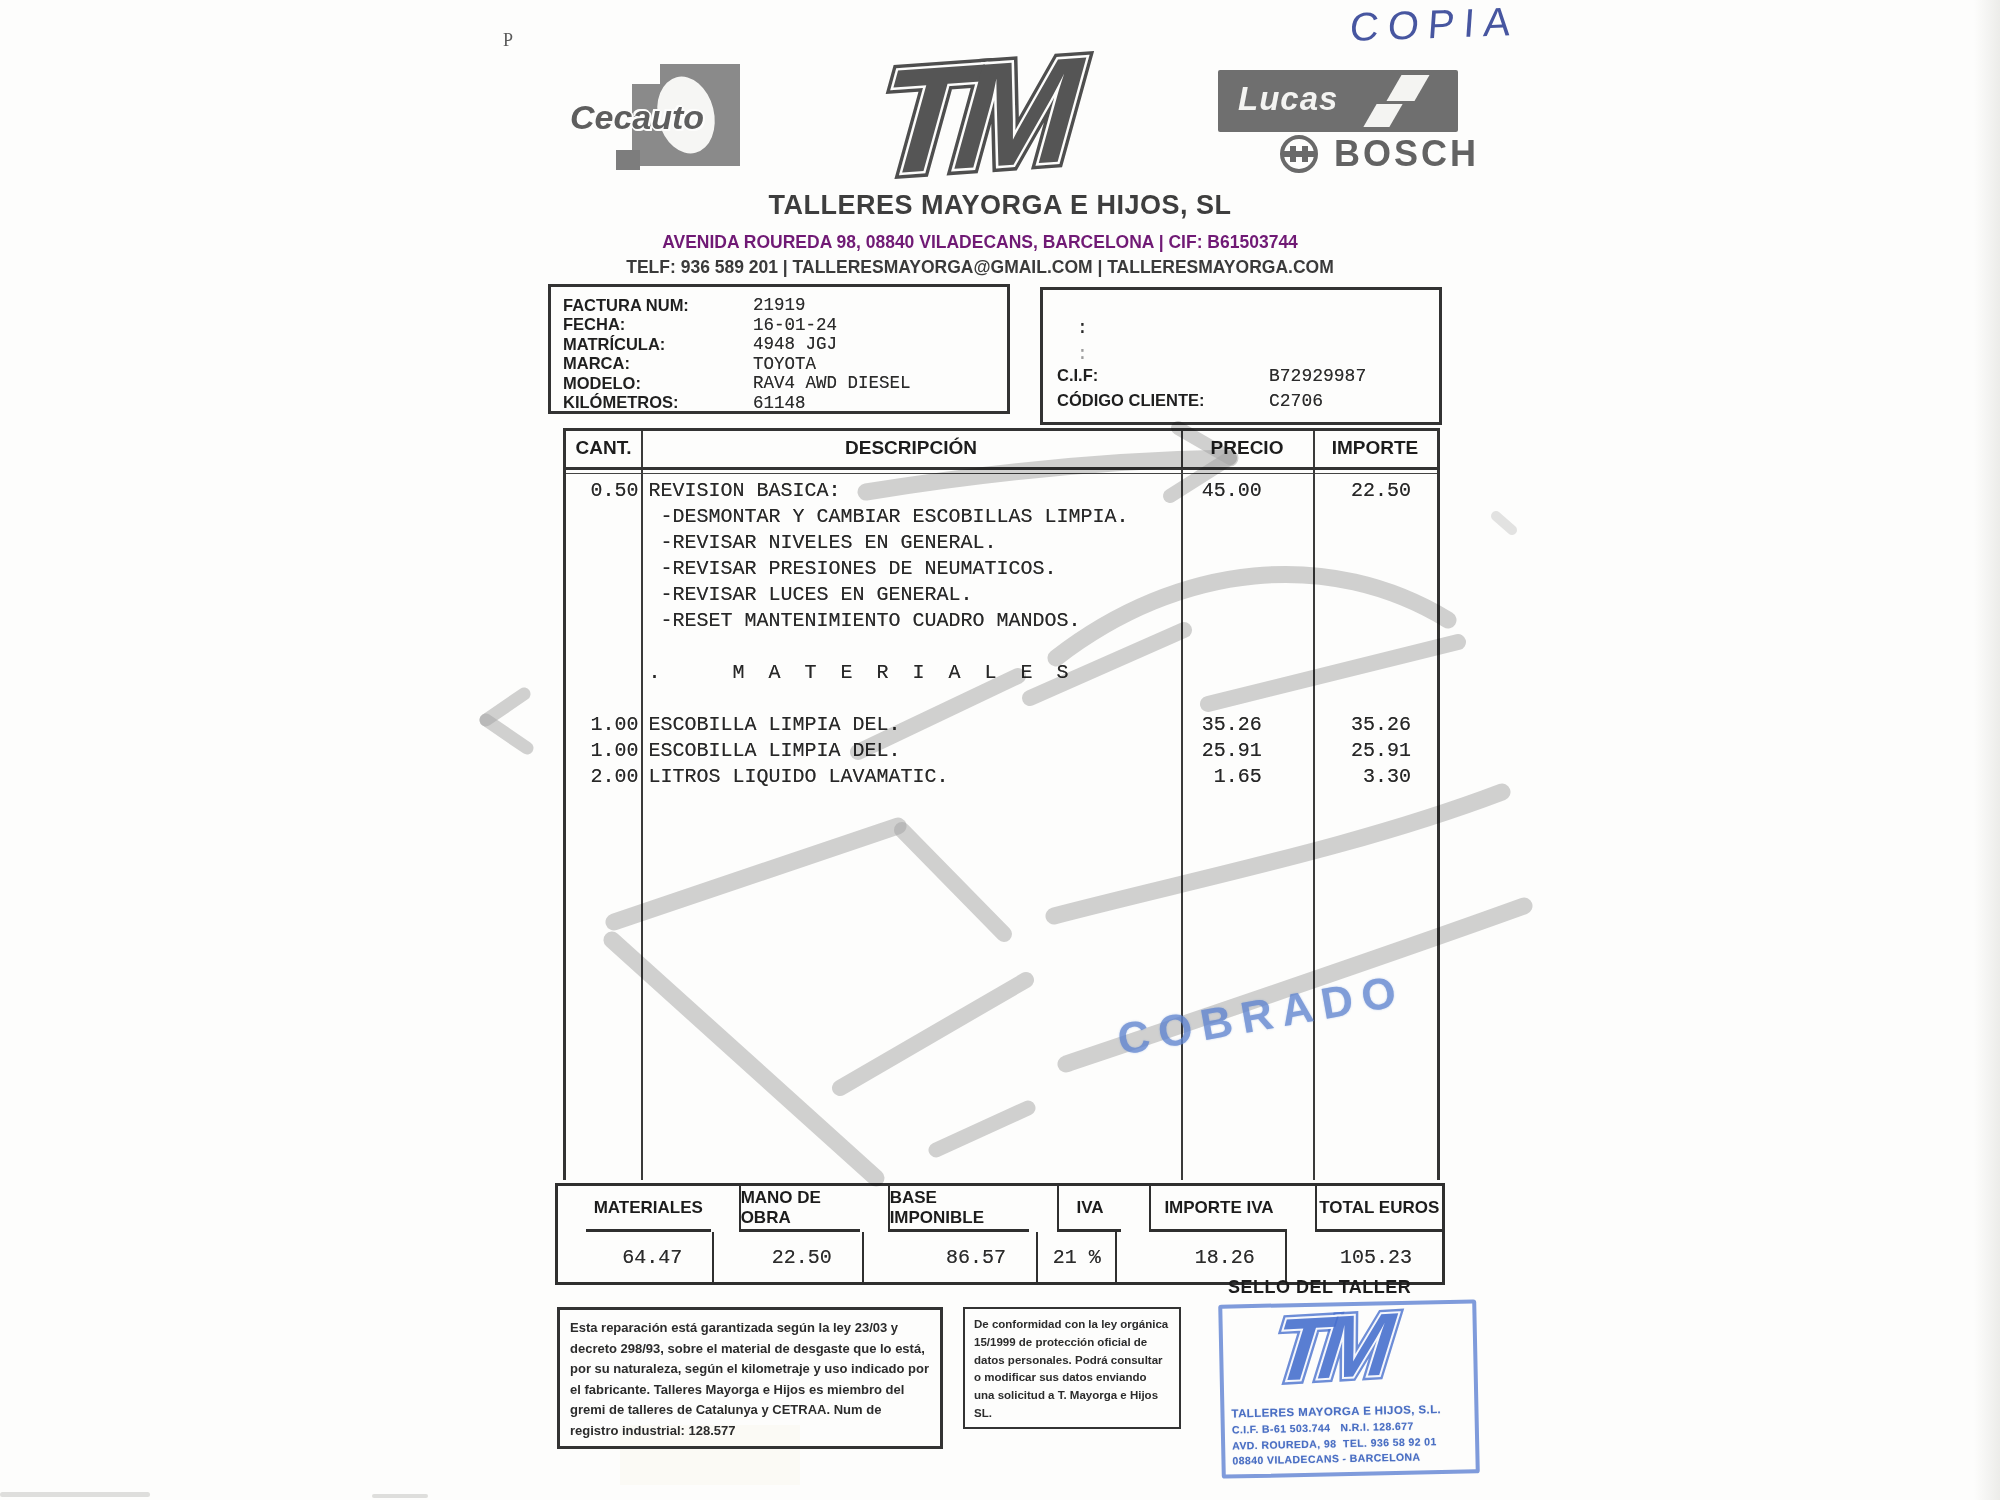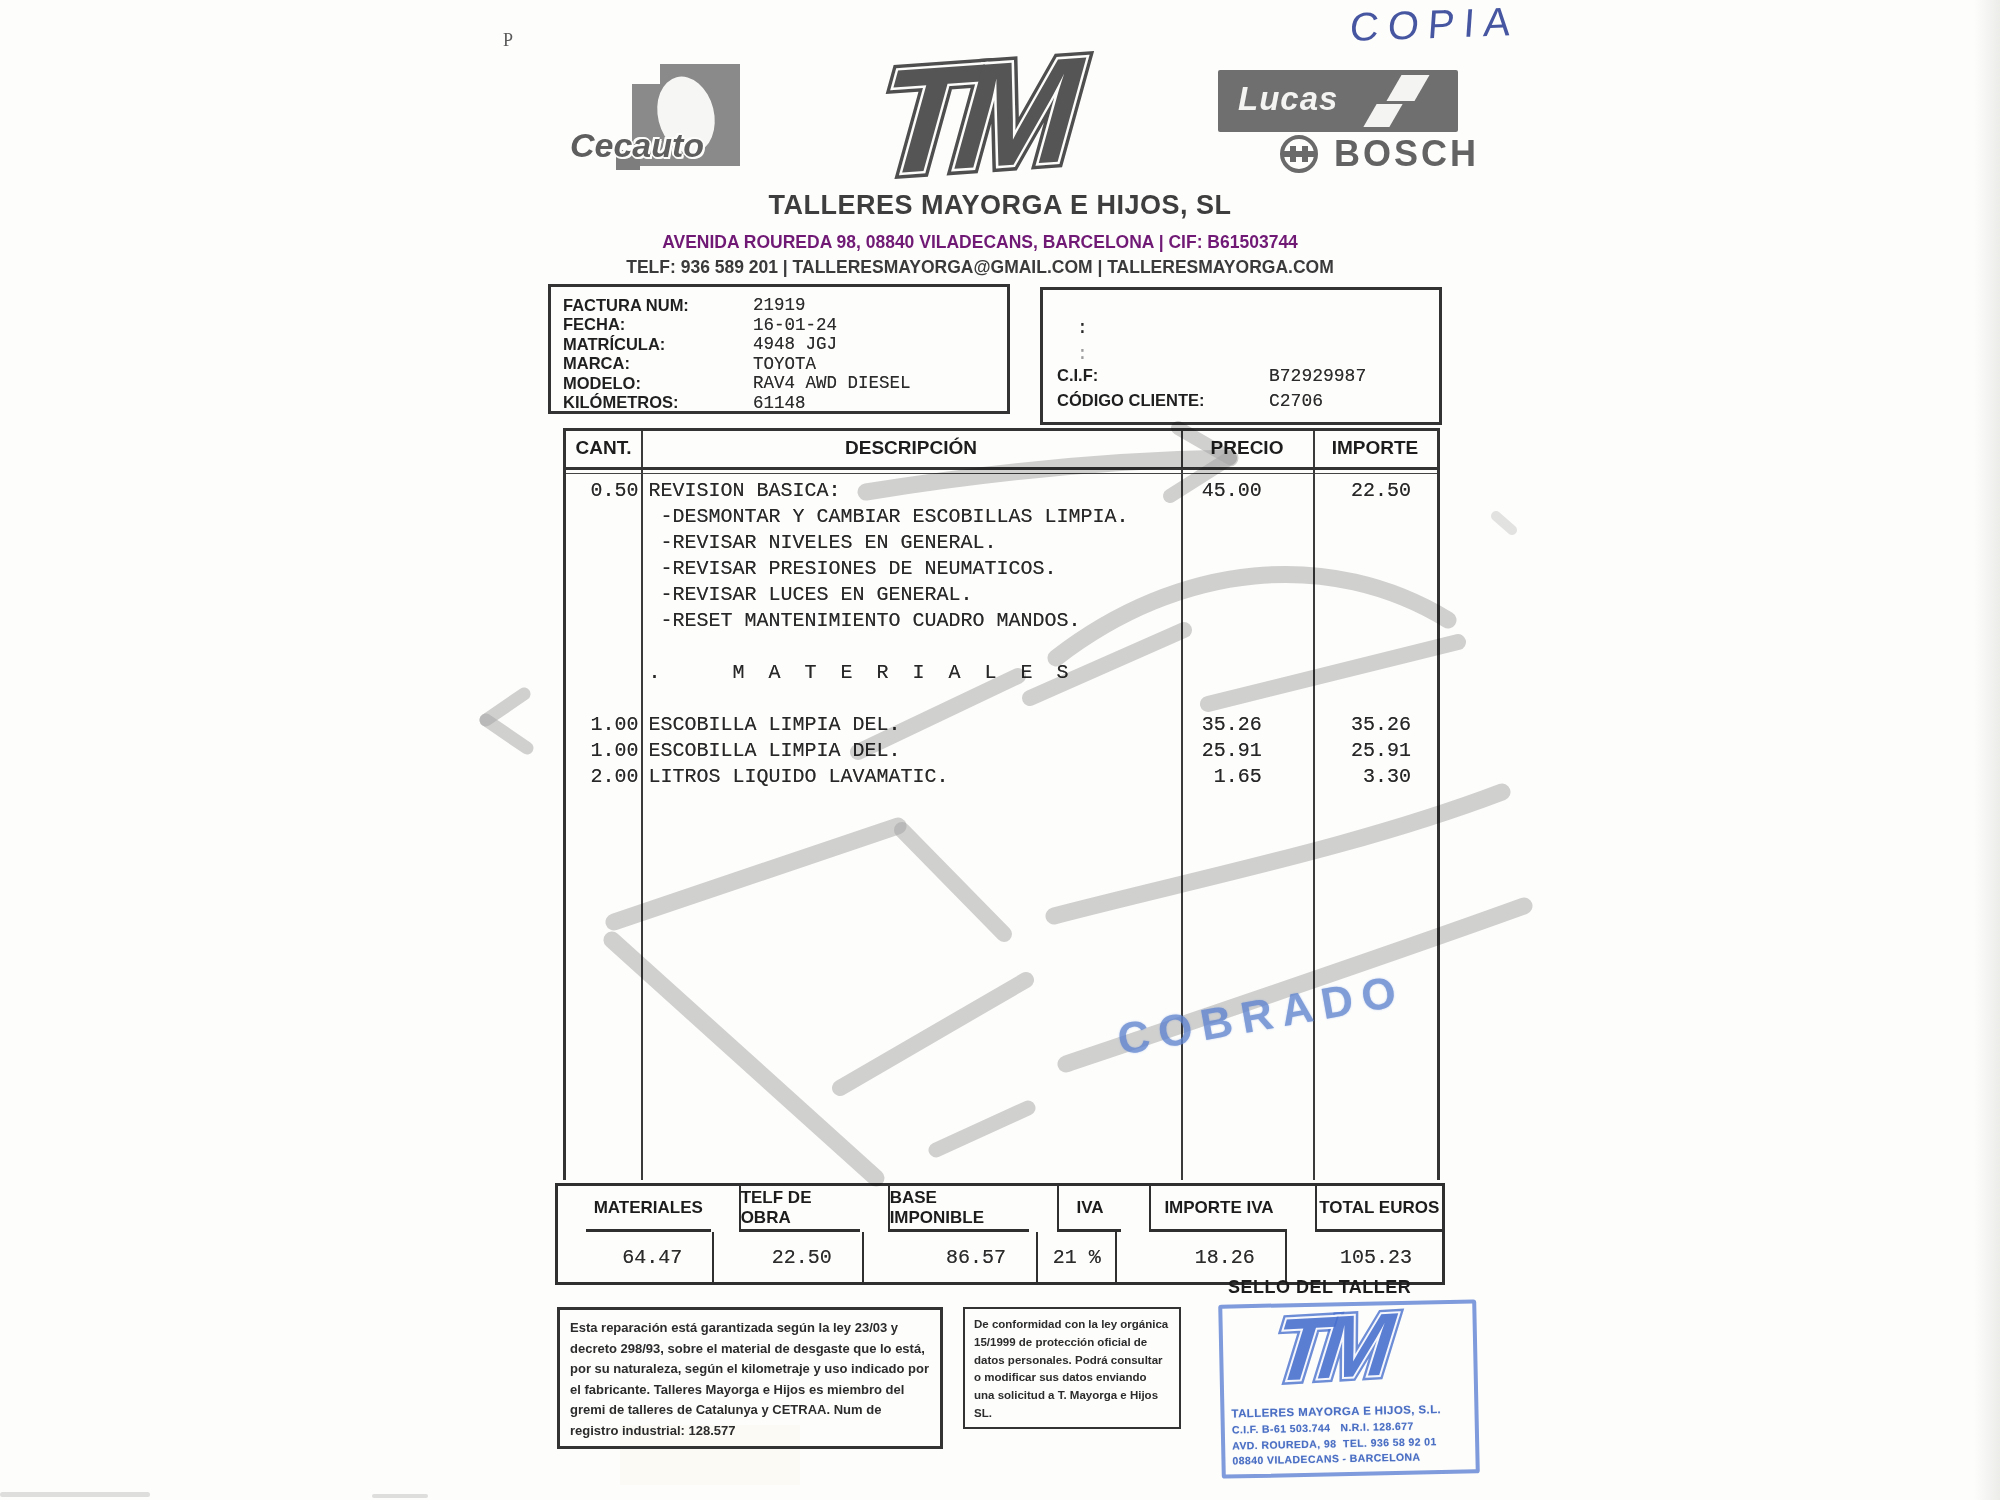--- a/index.html
+++ b/index.html
@@ -20,21 +20,21 @@
 
   
   .cecauto{left:570px;top:58px;width:230px;height:130px;}
   .cec-square{position:absolute;left:62px;top:6px;width:108px;height:102px;background:#8a8a8a;}
   .cec-notch{position:absolute;left:62px;top:6px;width:28px;height:20px;background:#fdfdfc;}
   .cec-tab{position:absolute;left:46px;top:92px;width:24px;height:20px;background:#7d7d7d;}
   .cec-ellipse{position:absolute;left:88px;top:18px;width:56px;height:78px;background:#f6f6f4;
     border-radius:50%;transform:rotate(-14deg);}
   .cec-text{position:absolute;left:0;top:40px;font-size:34px;font-style:italic;font-weight:700;
     color:#5e5e5e;z-index:2;
-    text-shadow:-2px 0 #fdfdfc,2px 0 #fdfdfc,0 -2px #fdfdfc,0 2px #fdfdfc,-2px -2px #fdfdfc,2px 2px #fdfdfc;margin-top:28px;}
+    text-shadow:-2px 0 #fdfdfc,2px 0 #fdfdfc,0 -2px #fdfdfc,0 2px #fdfdfc,-2px -2px #fdfdfc,2px 2px #fdfdfc;}
 
   
   .tm-wrap{left:880px;top:30px;width:340px;height:175px;transform:rotate(-4deg);}
   .tm-layer{position:absolute;left:0;top:0;font-style:italic;font-weight:900;font-size:148px;
     line-height:162px;letter-spacing:-14px;transform:skewX(-9deg);white-space:pre;}
   .tm-back{-webkit-text-stroke:12px #4e4e4e;color:#4e4e4e;}
   .tm-mid{-webkit-text-stroke:5px #fdfdfc;color:#fdfdfc;}
   .tm-front{color:#555555;}
 
   
@@ -317,21 +317,21 @@
       <path d="M1066 1064 C 1220 1012 1380 958 1524 906" stroke-width="17"></path>
       <path d="M1496 516 L1512 530" stroke-width="10" stroke-opacity="0.3"></path>
     </g>
   </svg>
 
   <div class="abs cobrado">COBRADO</div>
 
   <div class="abs totals">
     <div class="t-row">
       <div class="t-cell t-head w0">MATERIALES</div>
-      <div class="t-cell t-head w1">TELF DE OBRA</div>
+      <div class="t-cell t-head w1">MANO DE OBRA</div>
       <div class="t-cell t-head w2">BASE IMPONIBLE</div>
       <div class="t-cell t-head w3">IVA</div>
       <div class="t-cell t-head w4">IMPORTE IVA</div>
       <div class="t-cell t-head w5">TOTAL EUROS</div>
     </div>
     <div class="t-row">
       <div class="t-cell t-val w0">64.47</div>
       <div class="t-cell t-val w1">22.50</div>
       <div class="t-cell t-val w2">86.57</div>
       <div class="t-cell t-val w3 center">21 %</div>

